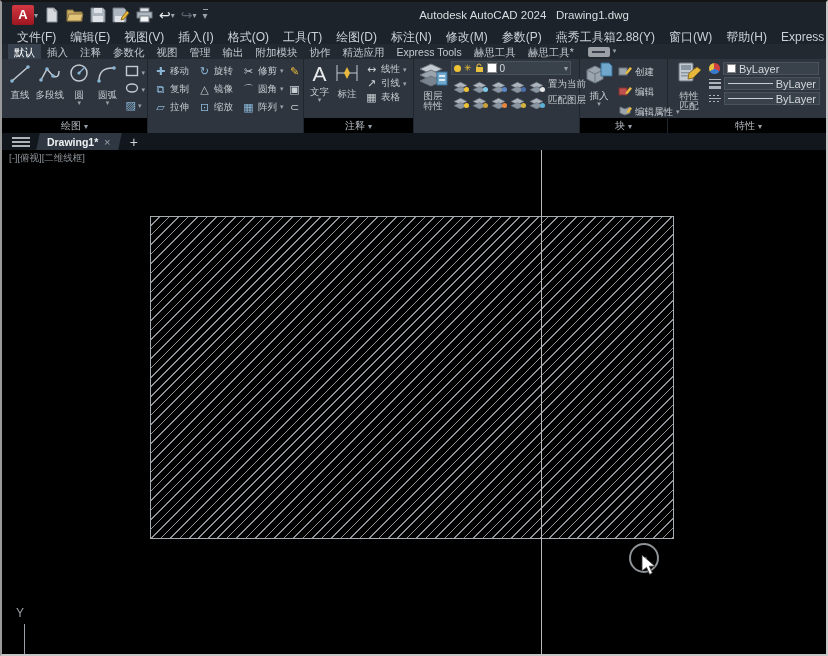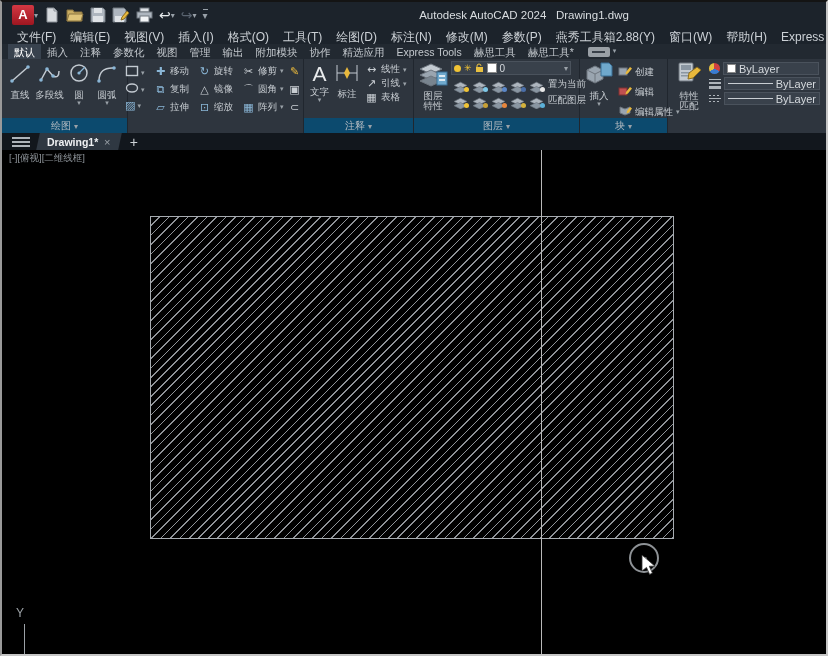--- a/index.html
+++ b/index.html
@@ -27,31 +27,31 @@
   .ribbontabs { position:absolute; left:0; top:42px; width:100%; height:15px; background:#222931; display:flex; align-items:stretch; padding-left:6px; }
   .rtab { color:#c3c8cd; font-size:10.5px; padding:2px 6px 0 6px; white-space:nowrap; }
   .rtab.active { background:#38424e; color:#fff; }
   .rtab-toolbtn { margin-left:8px; margin-top:3px; width:22px; height:10px; background:#9aa0a6; border-radius:2px; position:relative; }
   .rtab-toolbtn::after { content:""; position:absolute; left:4px; top:4px; width:13px; height:2px; background:#394049; }
   .rtab-toolbtn-caret { color:#98a0a8; font-size:7px; margin-left:3px; margin-top:3px; }
 
   
   .ribbon { position:absolute; left:0; top:57px; width:100%; height:74px; background:#2e353e; }
   .panel { position:absolute; top:0; height:74px; border-right:1px solid #20262e; }
-  .panel-title { position:absolute; left:0; right:0; bottom:0; height:15px; background:#0c4a6e;
+  .panel-title { position:absolute; left:0; right:0; bottom:0; height:15px; background:#000000;
                  color:#b7bdc3; font-size:10px; text-align:center; line-height:15px; }
   .panel-title .pt-caret { font-size:8px; color:#9aa1a8; }
   .panel-body { position:absolute; left:0; right:0; top:0; bottom:15px; }
   .tool { display:flex; flex-direction:column; align-items:center; justify-content:flex-start; color:#c8cdd2; }
   .tool .tlabel { font-size:9.5px; line-height:11px; color:#c8cdd2; white-space:nowrap; }
   .caret-s { font-size:7px; color:#9aa1a8; line-height:6px; }
   .glyph { font-family:"DejaVu Sans",sans-serif; }
 
   
-  .p-draw { left:0; width:126px; }
+  .p-draw { left:0; width:146px; }
   .p-draw .panel-body { display:flex; padding:4px 2px 0 6px; gap:4px; }
   .p-draw .tool { width:27px; }
   .draw-minicol { display:flex; flex-direction:column; gap:2px; margin-left:2px; padding-top:2px; }
   .mini-tool { display:flex; align-items:center; gap:2px; color:#c8cdd2; font-size:11px; line-height:13px; }
 
   
   .p-modify { left:146px; width:156px; }
   .p-modify .panel-body { display:grid; grid-template-columns:44px 44px 46px 16px; grid-auto-rows:18px; padding:3px 0 0 6px; }
   .mrow { display:flex; align-items:center; gap:3px; color:#c8cdd2; }
   .mrow .micon { font-size:11px; width:13px; text-align:center; }
@@ -436,21 +436,20 @@
                     <use href="#lyrs"></use>
                   </svg><span class="acc" style="background:#d4b23c;"></span></span>
               <span class="mini-ic"><svg width="15" height="12" viewBox="0 0 14 11">
                     <use href="#lyrs"></use>
                   </svg><span class="acc" style="background:#5bb0d8;"></span></span>
               <span class="tlabel">匹配图层</span>
             </div>
           </div>
         </div>
       </div>
-      <div class="panel-title"><span>图层</span> <span class="pt-caret">▾</span></div>
     </div>
 
     <div class="panel p-block">
       <div class="panel-body">
         <div class="big-tool">
           <span><svg width="30" height="26" viewBox="0 0 30 26">
                 <path d="M3 9 l8-4 8 4 v9 l-8 4 -8-4z" fill="#9aa5b0" stroke="#6e767f"></path>
                 <path d="M3 9 l8 4 8-4" fill="none" stroke="#6e767f"></path>
                 <line x1="11" y1="13" x2="11" y2="22" stroke="#6e767f"></line>
                 <path d="M17 2 h8 l3 3 v10 h-11z" fill="#6fa8cc" stroke="#3a6e94"></path>
@@ -524,20 +523,21 @@
                 <i style="height:1px;"></i>
                 <i style="height:1px;width:12px;background:repeating-linear-gradient(90deg,#aeb4ba 0 2px,transparent 2px 4px);"></i>
               </span>
             <div class="pdd">
               <span class="pline"></span>
               <span class="lname">ByLayer</span>
             </div>
           </div>
         </div>
       </div>
+      <div class="panel-title"><span>特性</span> <span class="pt-caret">▾</span></div>
     </div>
   </div>
 
   <div class="filetabs">
     <span class="hamburger">
         <i></i>
         <i></i>
         <i></i>
       </span>
     <div class="ftab">

